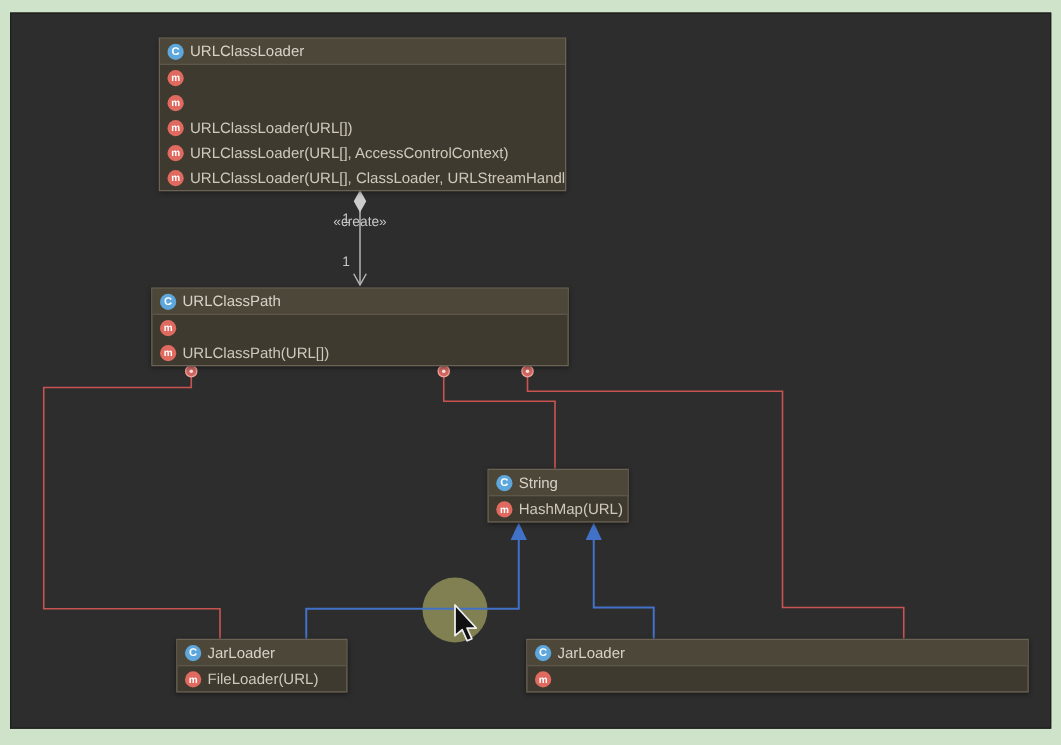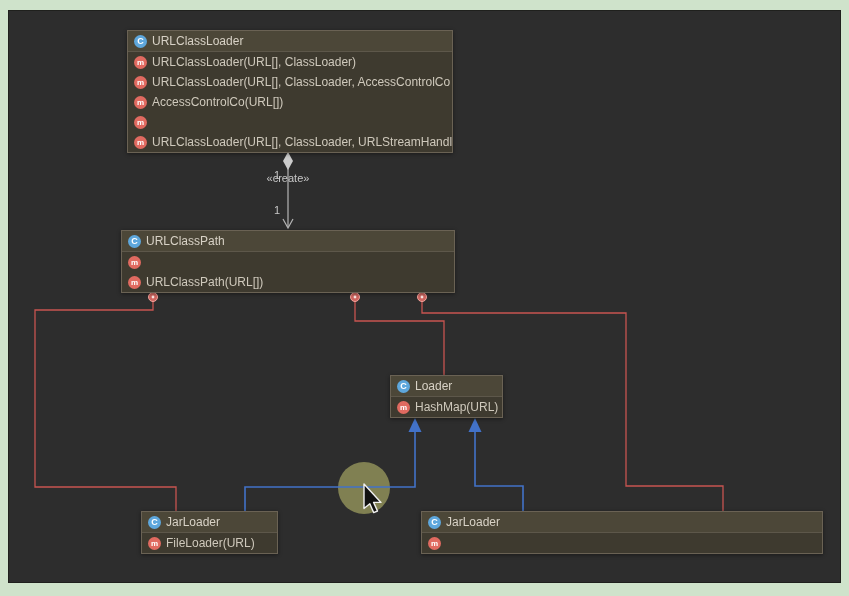--- a/index.html
+++ b/index.html
@@ -99,32 +99,31 @@
 <div class="edge-label" style="left:258px; top:172px; width:60px; text-align:center;">«create»</div>
 <div class="edge-label mult" style="left:266px; top:204px;">1</div>
 
 <div class="class-box" style="left:127px; top:30px; width:326px;">
   <div class="class-header">
     <span class="icon-circle icon-class">C</span>
     <span>URLClassLoader</span>
   </div>
   <div class="class-row">
     <span class="icon-circle icon-method">m</span>
-    <span>URLClassLoader(URL[], ClassLoader)</span>
   </div>
   <div class="class-row">
     <span class="icon-circle icon-method">m</span>
-    <span>URLClassLoader(URL[], ClassLoader, AccessControlCo</span>
   </div>
   <div class="class-row">
     <span class="icon-circle icon-method">m</span>
-    <span>AccessControlCo(URL[])</span>
+    <span>URLClassLoader(URL[])</span>
   </div>
   <div class="class-row">
     <span class="icon-circle icon-method">m</span>
+    <span>URLClassLoader(URL[], AccessControlContext)</span>
   </div>
   <div class="class-row">
     <span class="icon-circle icon-method">m</span>
     <span>URLClassLoader(URL[], ClassLoader, URLStreamHandle</span>
   </div>
 </div>
 
 <div class="class-box" style="left:121px; top:230px; width:334px;">
   <div class="class-header">
     <span class="icon-circle icon-class">C</span>
@@ -135,21 +134,21 @@
   </div>
   <div class="class-row">
     <span class="icon-circle icon-method">m</span>
     <span>URLClassPath(URL[])</span>
   </div>
 </div>
 
 <div class="class-box" style="left:390px; top:375px; width:113px;">
   <div class="class-header">
     <span class="icon-circle icon-class">C</span>
-    <span>Loader</span>
+    <span>String</span>
   </div>
   <div class="class-row">
     <span class="icon-circle icon-method">m</span>
     <span>HashMap(URL)</span>
   </div>
 </div>
 
 <div class="class-box" style="left:141px; top:511px; width:137px;">
   <div class="class-header">
     <span class="icon-circle icon-class">C</span>

